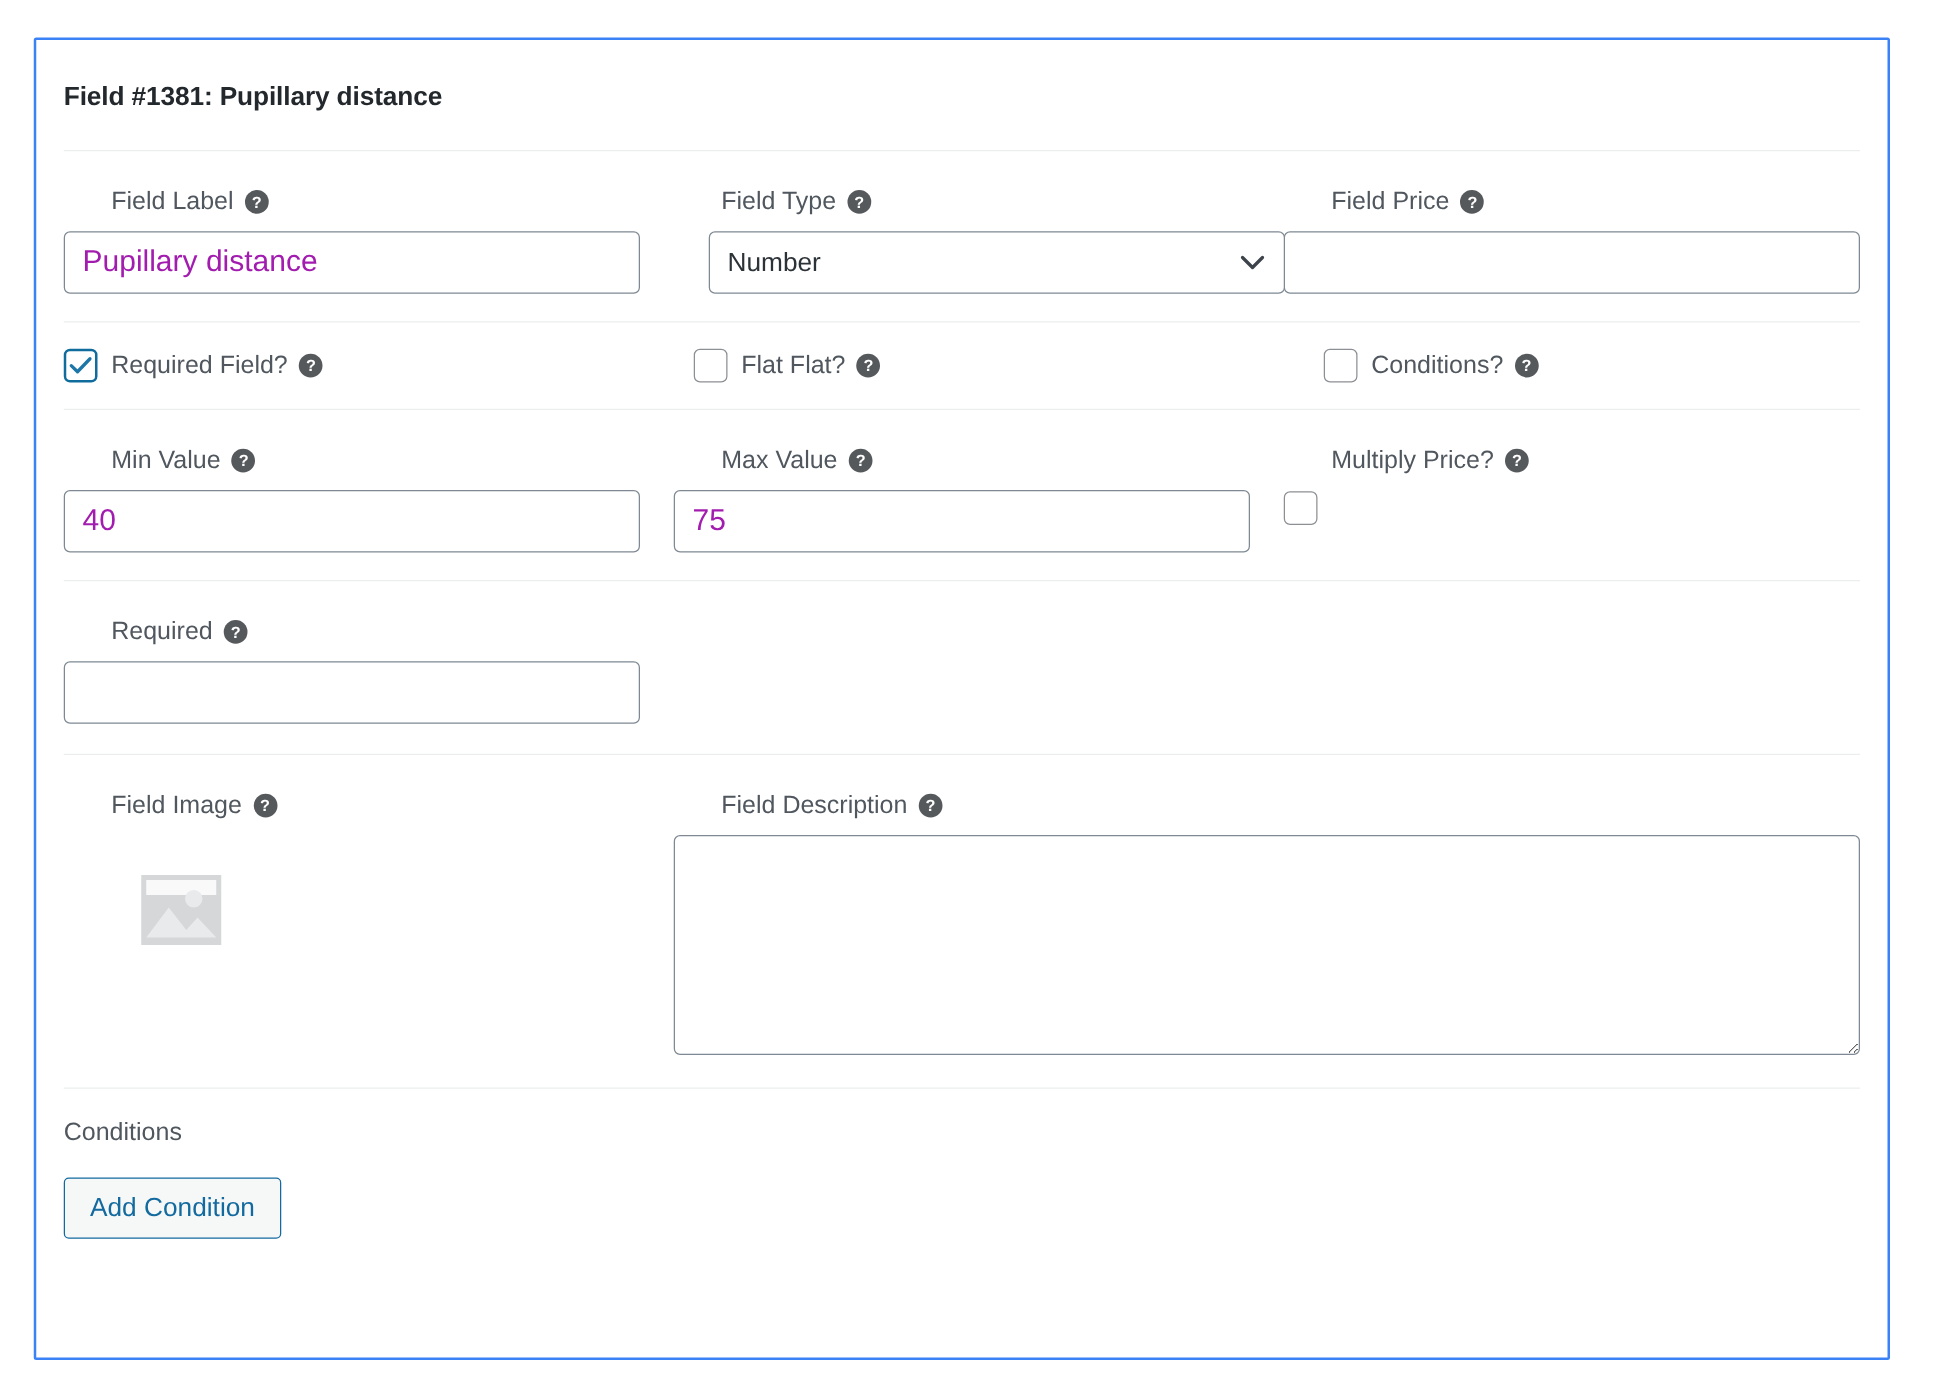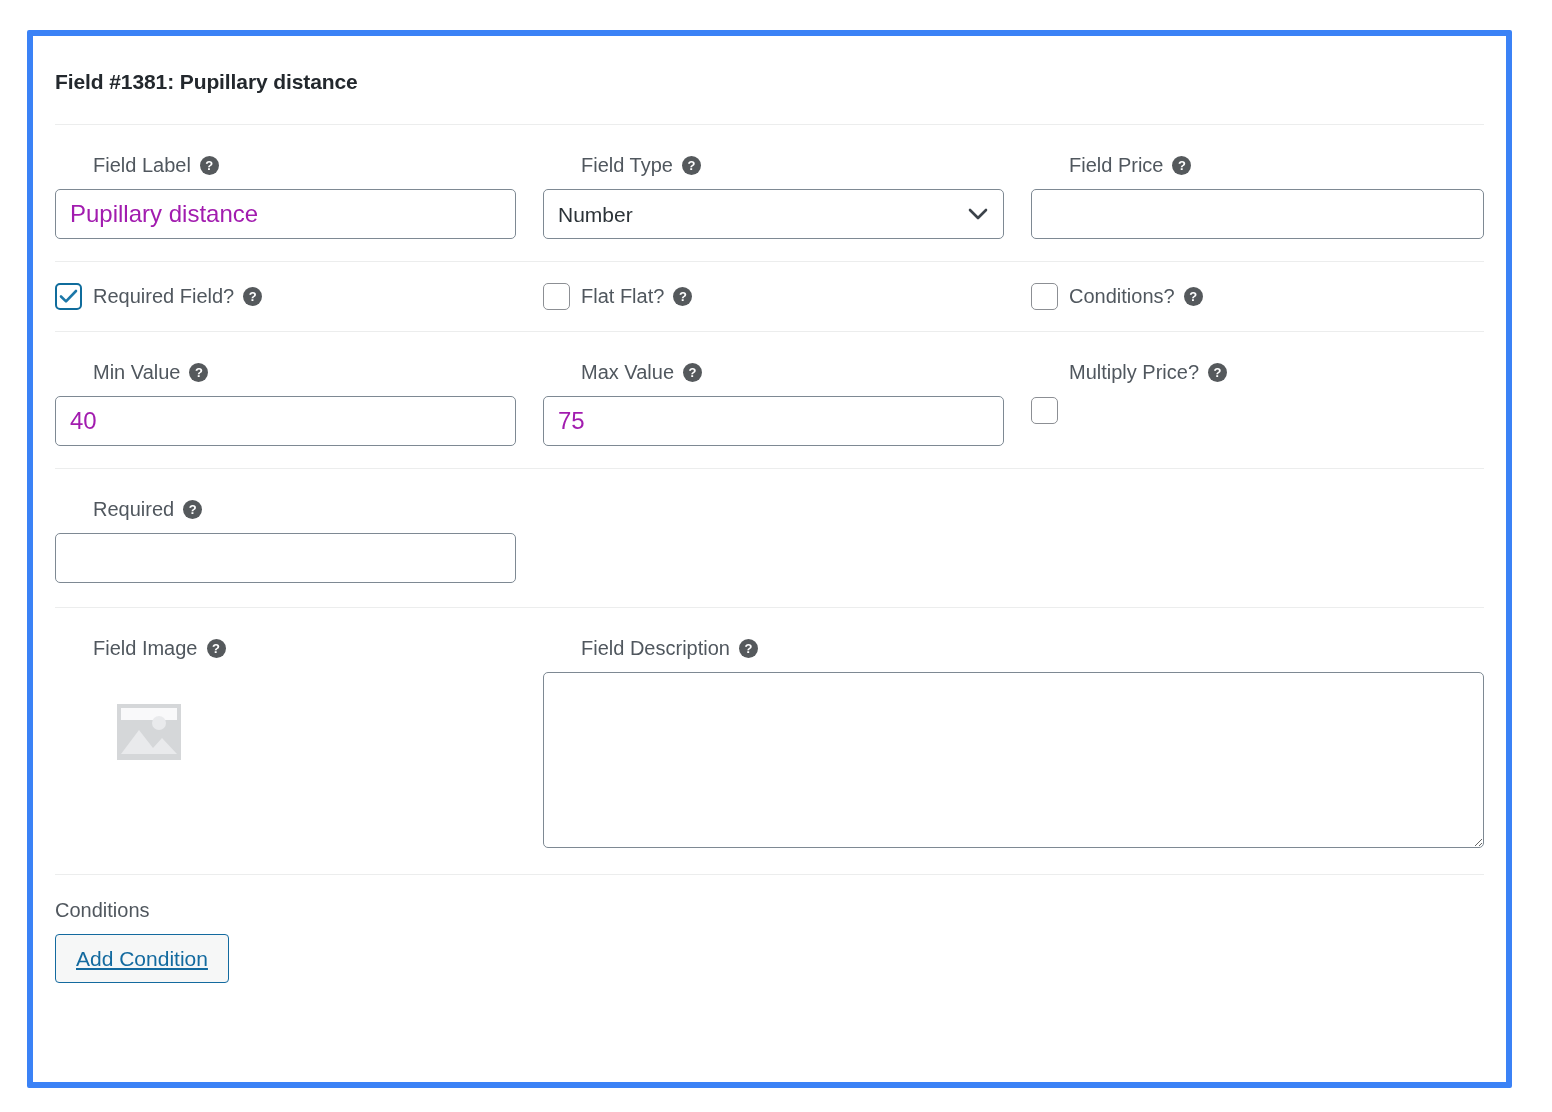--- a/index.html
+++ b/index.html
@@ -26,21 +26,21 @@
 
   
   .field-card {
     position: absolute;
     left: 27px;
     top: 30px;
     width: 1485px;
     height: 1058px;
     box-sizing: border-box;
     background: #ffffff;
-    border: 6px solid #3b82f6;
+    border: 2px solid #3b82f6;
     border-radius: 2px;
   }
 
   .card-inner {
     padding: 0 22px;
   }
 
   
   .card-title {
     font-size: 21px;
@@ -250,42 +250,42 @@
             <span class="help-icon">?</span>
           </div>
           <input class="text-input" type="text" style="margin-top: 12px; width: 461px;" value="Pupillary distance">
         </div>
 
         <div class="col col-2">
           <div class="field-label">
             <span class="lbl-text">Field Type</span>
             <span class="help-icon">?</span>
           </div>
-          <div class="select-wrap" style="margin-top:12px; width:461px;">
+          <div class="select-wrap" style="margin-top:12px; width:461px;margin-left:28px;">
             <select class="select-input">
               <option>Number</option>
             </select>
             <svg class="chevron" viewBox="0 0 20 12">
               <path d="M2 2 L10 10 L18 2" fill="none" stroke="#3c434a" stroke-width="2.6" stroke-linecap="round" stroke-linejoin="round"></path>
             </svg>
           </div>
         </div>
 
         <div class="col col-3">
           <div class="field-label">
             <span class="lbl-text">Field Price</span>
             <span class="help-icon">?</span>
           </div>
           <input class="text-input" type="text" style="margin-top: 12px;" value="">
         </div>
       </div>
 
       <hr class="divider">
 
-      <div class="row" style="padding: 21px 0 21px 0; align-items:center;">
+      <div class="row" style="padding: 21px 0 21px 0; align-items:center;gap:16px;">
 
         <div class="col col-1 cb-row-item">
           <span class="cbox checked">
             <svg class="tick" viewBox="0 0 19 15">
               <path d="M2 7.5 L7 12.4 L17 2" fill="none" stroke="#1c77a8" stroke-width="2.6" stroke-linecap="round" stroke-linejoin="round"></path>
             </svg>
           </span>
           <span class="cb-label">Required Field?</span>
           <span class="help-icon">?</span>
         </div>
@@ -377,18 +377,18 @@
             <span class="help-icon">?</span>
           </div>
           <textarea class="desc-area" style="margin-top: 12px;"></textarea>
         </div>
       </div>
 
       <hr class="divider">
 
       <div style="padding: 24px 0 0 0;">
         <div class="conditions-label">Conditions</div>
-        <button class="btn-secondary" style="margin-top:12px;text-decoration:underline;">Add Condition</button>
+        <button class="btn-secondary" style="margin-top:24px;">Add Condition</button>
       </div>
 
     </div>
   </div>
 </div>
 
 </body></html>

